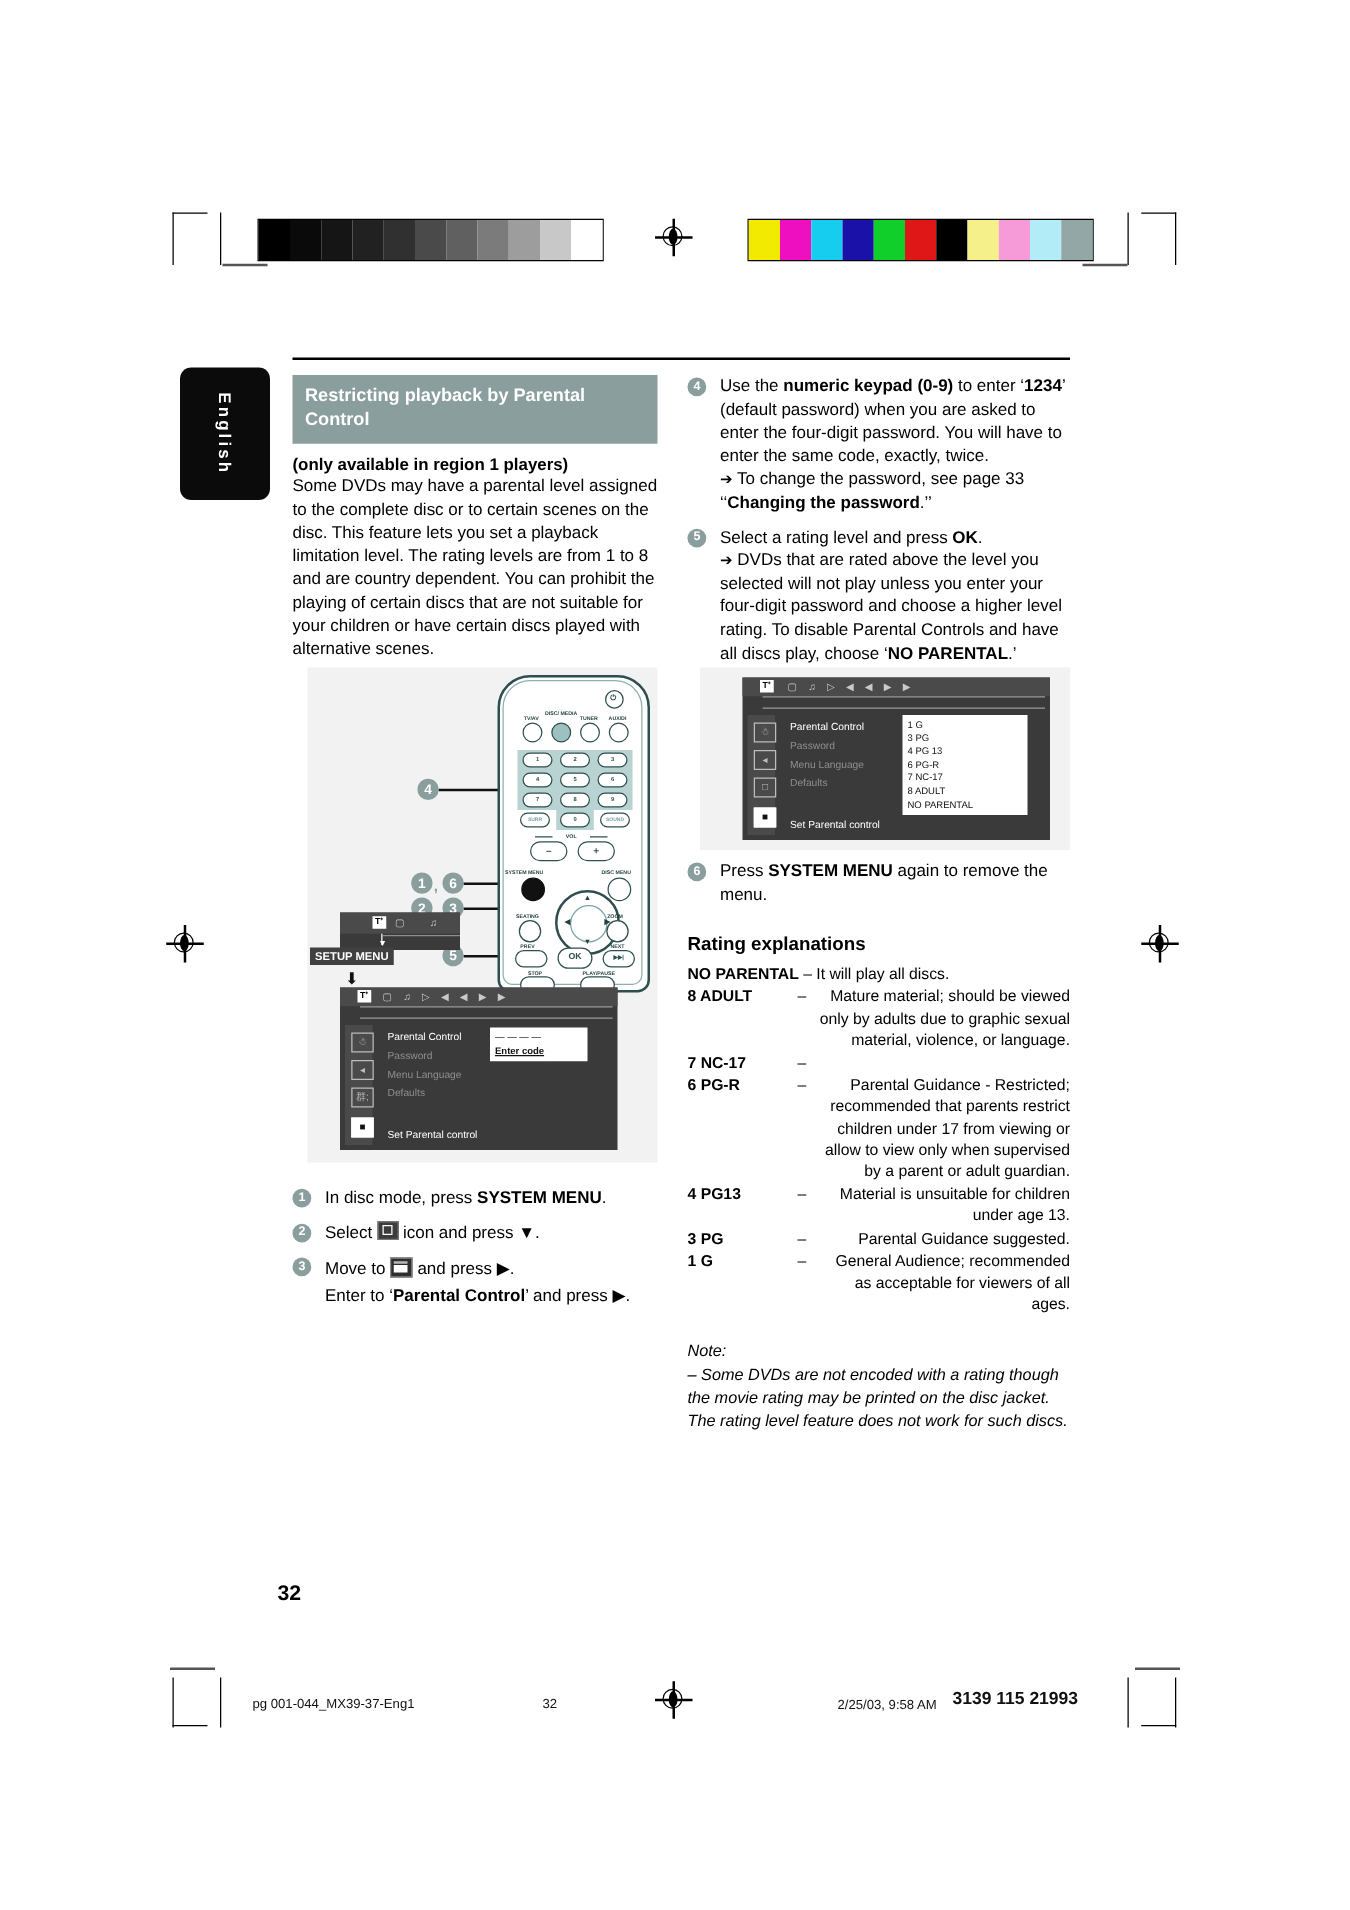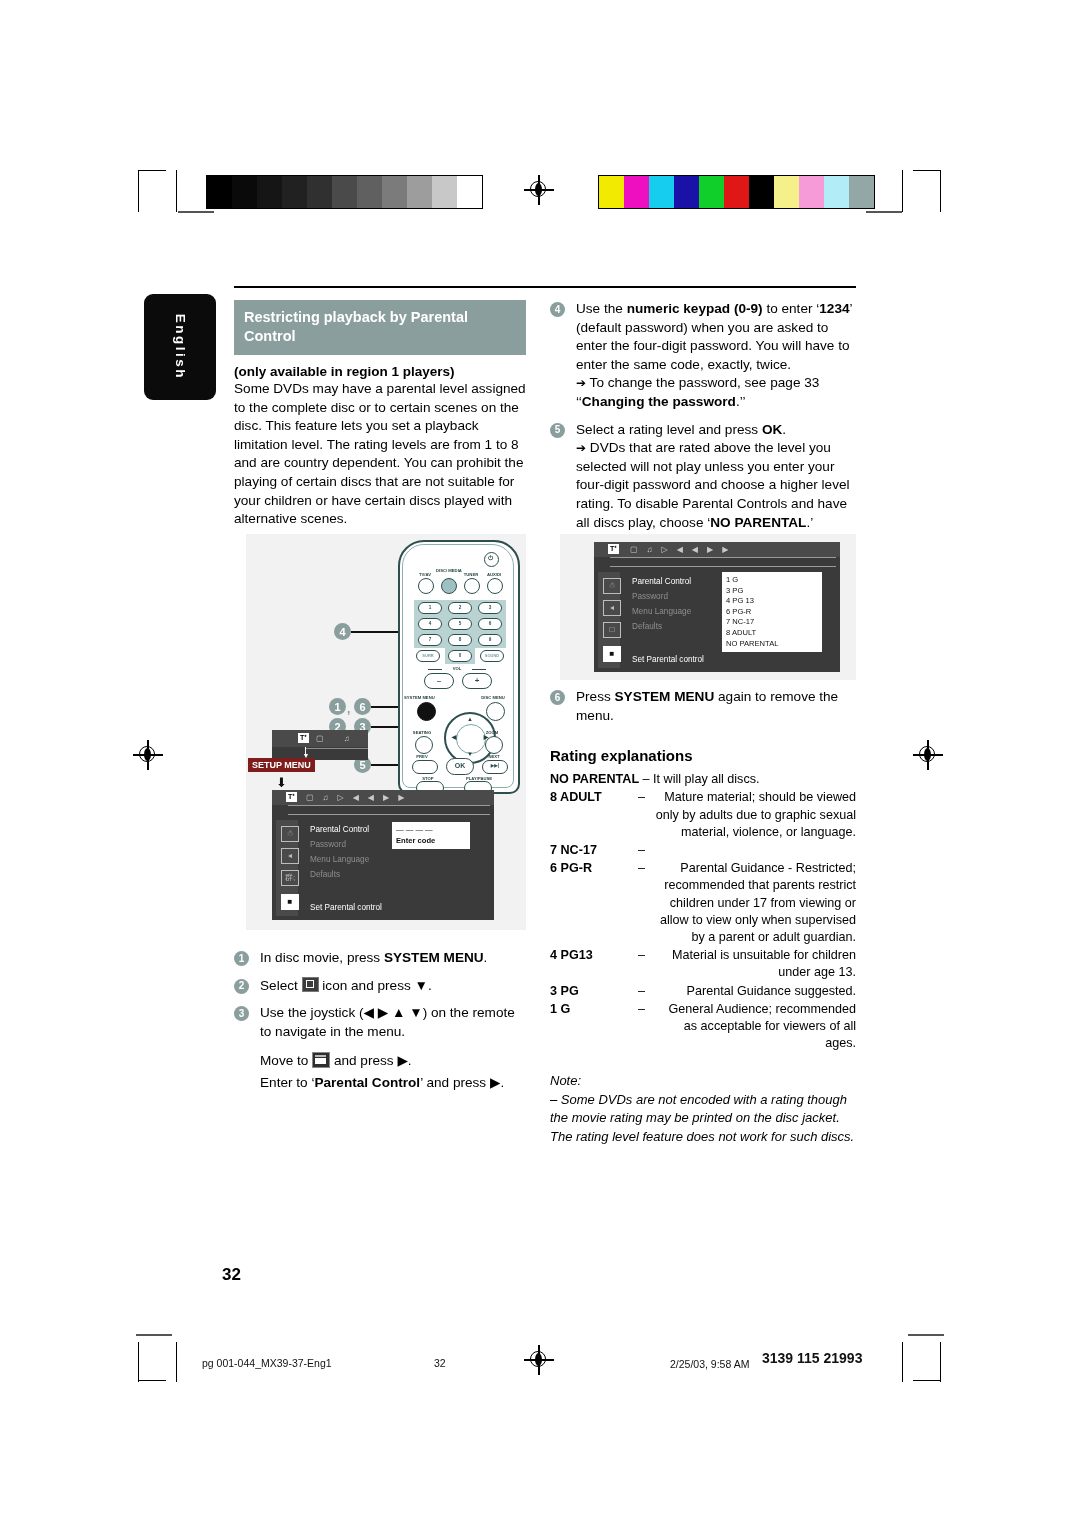--- a/index.html
+++ b/index.html
@@ -85,21 +85,21 @@
   .osdicons{position:absolute;top:2px;font-size:8px;color:#c9c9c9;letter-spacing:9px;}
   .osdsel{position:absolute;background:#fff;color:#000;font-size:7px;font-weight:bold;
           padding:1px 2px;line-height:8px;}
   .osdleft{position:absolute;width:26px;background:#4a4a4a;}
   .osdic{position:absolute;left:5px;width:16px;height:14px;border:1.2px solid #bdbdbd;color:#bdbdbd;
          font-size:8px;text-align:center;line-height:13px;}
   .osdic.on{background:#fff;color:#111;border-color:#fff;}
   .osdmenu{position:absolute;color:#fff;font-size:8.2px;line-height:15px;}
   .osdmenu .dim{color:#8e8e8e;}
   .osdpop{position:absolute;background:#fff;color:#111;font-size:7.6px;line-height:10.6px;padding:3px 4px;}
-  .setupmenu{position:absolute;background:#7f1d1d;color:#fff;font-size:9px;font-weight:bold;padding:2px 4px;}
+  .setupmenu{position:absolute;background:#404040;color:#fff;font-size:9px;font-weight:bold;padding:2px 4px;}
   .dnarrow{position:absolute;color:#111;font-size:13px;line-height:9px;}
 
   
   .ratrow{display:flex;font-size:12.6px;line-height:17.2px;margin-top:1px;}
   .ratkey{width:88px;flex:0 0 88px;font-weight:bold;}
   .ratdash{width:16px;flex:0 0 16px;}
   .ratval{flex:1;text-align:right;}
   .rathead{font-size:15px;font-weight:bold;margin:22px 0 7px 0;}
   .noparental{font-size:12.6px;line-height:17.2px;margin-top:2px;}
   .note{font-style:italic;font-size:13px;line-height:18.4px;margin-top:20px;}
@@ -276,37 +276,36 @@
       <div class="osdmenu" style="left:38px;top:32px;">
         <div>Parental Control</div>
         <div class="dim">Password</div>
         <div class="dim">Menu Language</div>
         <div class="dim">Defaults</div>
       </div>
       <div class="osdmenu dim" style="left:38px;top:110px;">Set Parental control</div>
 
       <div class="osdpop" style="left:120px;top:32px;width:70px;">
         <div>— — — —</div>
-        <div style="font-weight:bold;">Enter code</div>
+        <div style="font-weight:bold;text-decoration:underline;">Enter code</div>
       </div>
     </div>
   </div>
 
   <div style="position:absolute;left:234px;top:940px;width:292px;">
     <div class="step">
       <span class="num">1</span>
-      <span>In disc movie, press </span><b class="k">SYSTEM MENU</b><span>.</span>
+      <span>In disc mode, press </span><b class="k">SYSTEM MENU</b><span>.</span>
     </div>
     <div class="step">
       <span class="num">2</span>
       <span>Select </span><span class="gbox"></span><span> icon and press ▼.</span>
     </div>
     <div class="step">
       <span class="num">3</span>
-      <span>Use the joystick (◀ ▶ ▲ ▼) on the remote to navigate in the menu.</span>
     </div>
     <div class="step" style="margin-top:11px;">
       <span>Move to </span><span class="gbox2"></span><span> and press ▶.</span>
     </div>
     <div class="step" style="margin-top:3px;">
       <span>Enter to ‘</span><b class="k">Parental Control</b><span>’ and press ▶.</span>
     </div>
   </div>
 
   <div class="colR">

